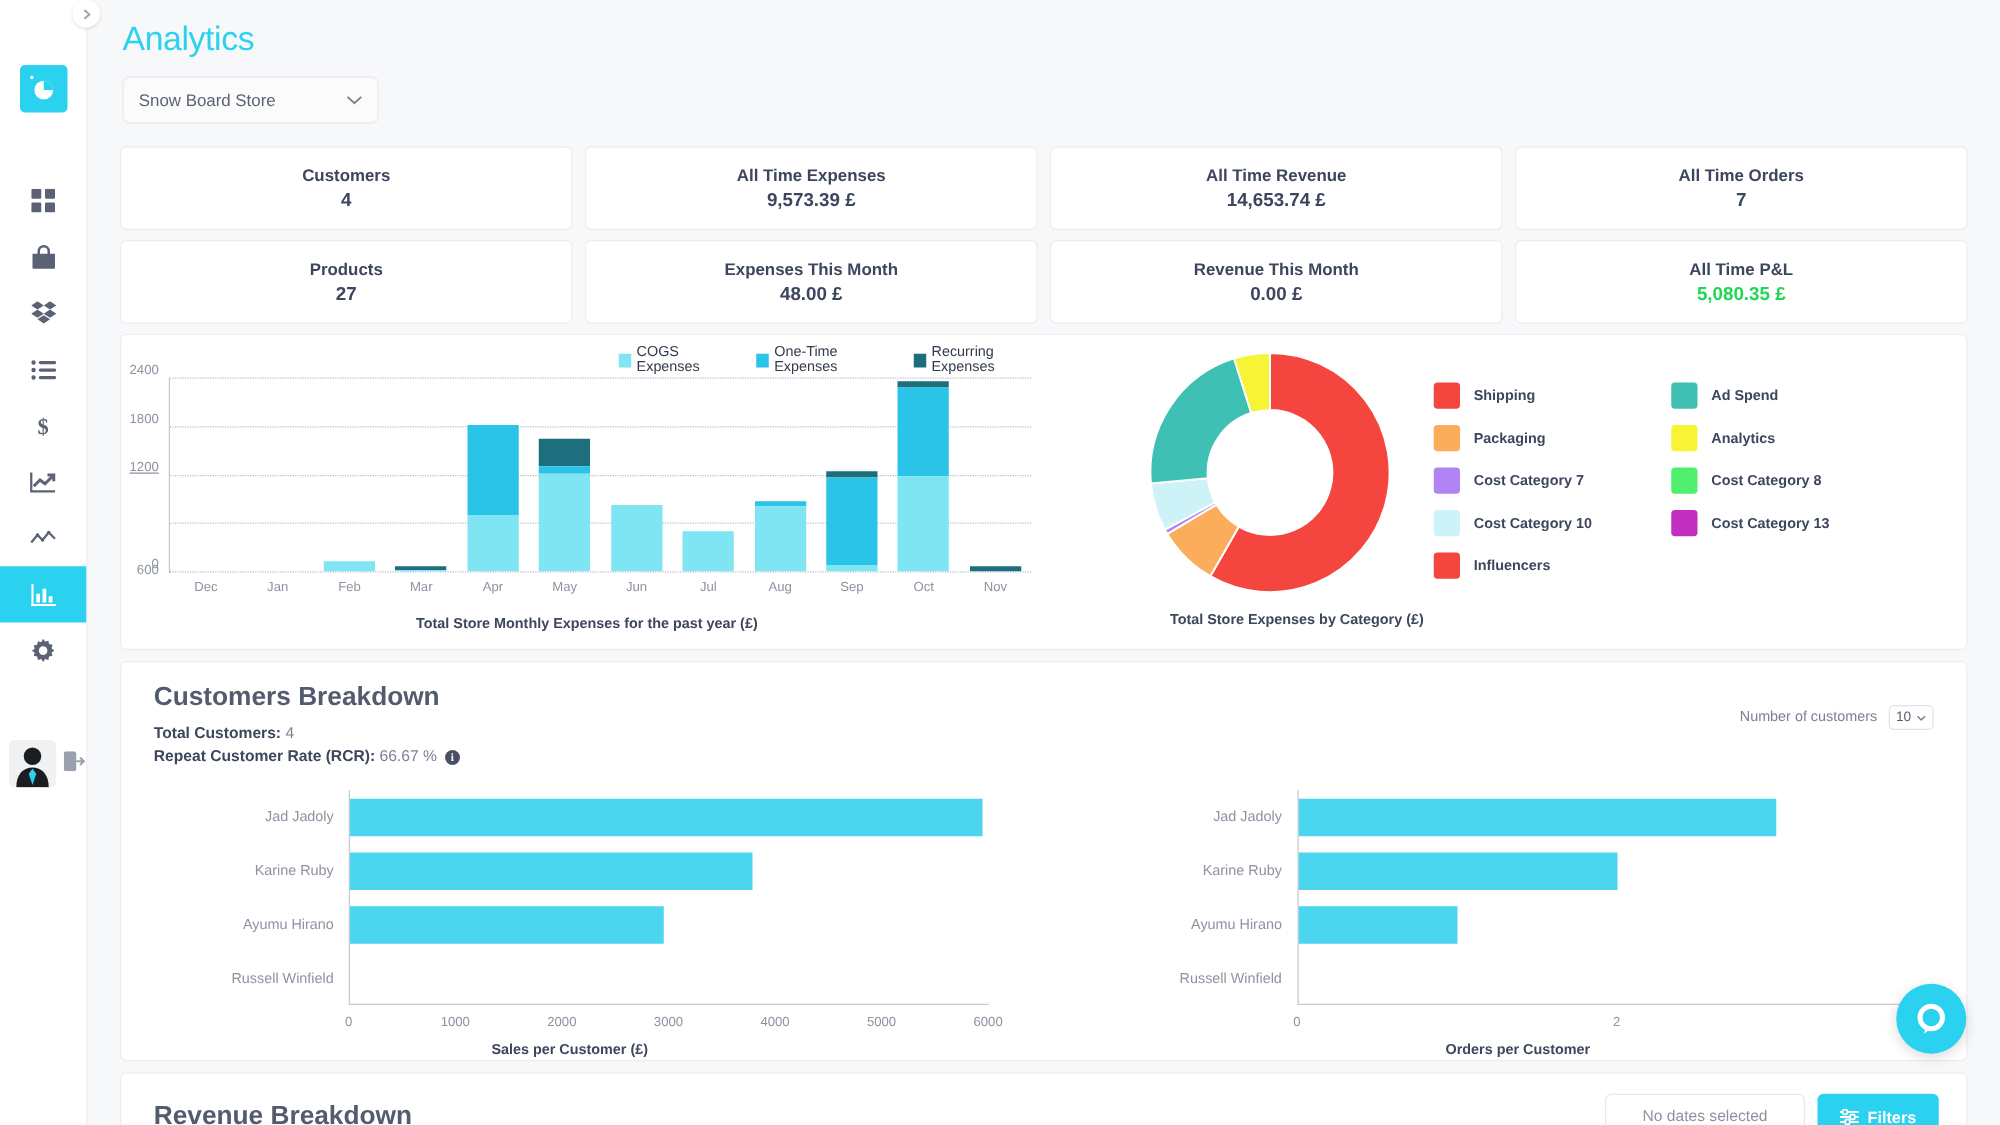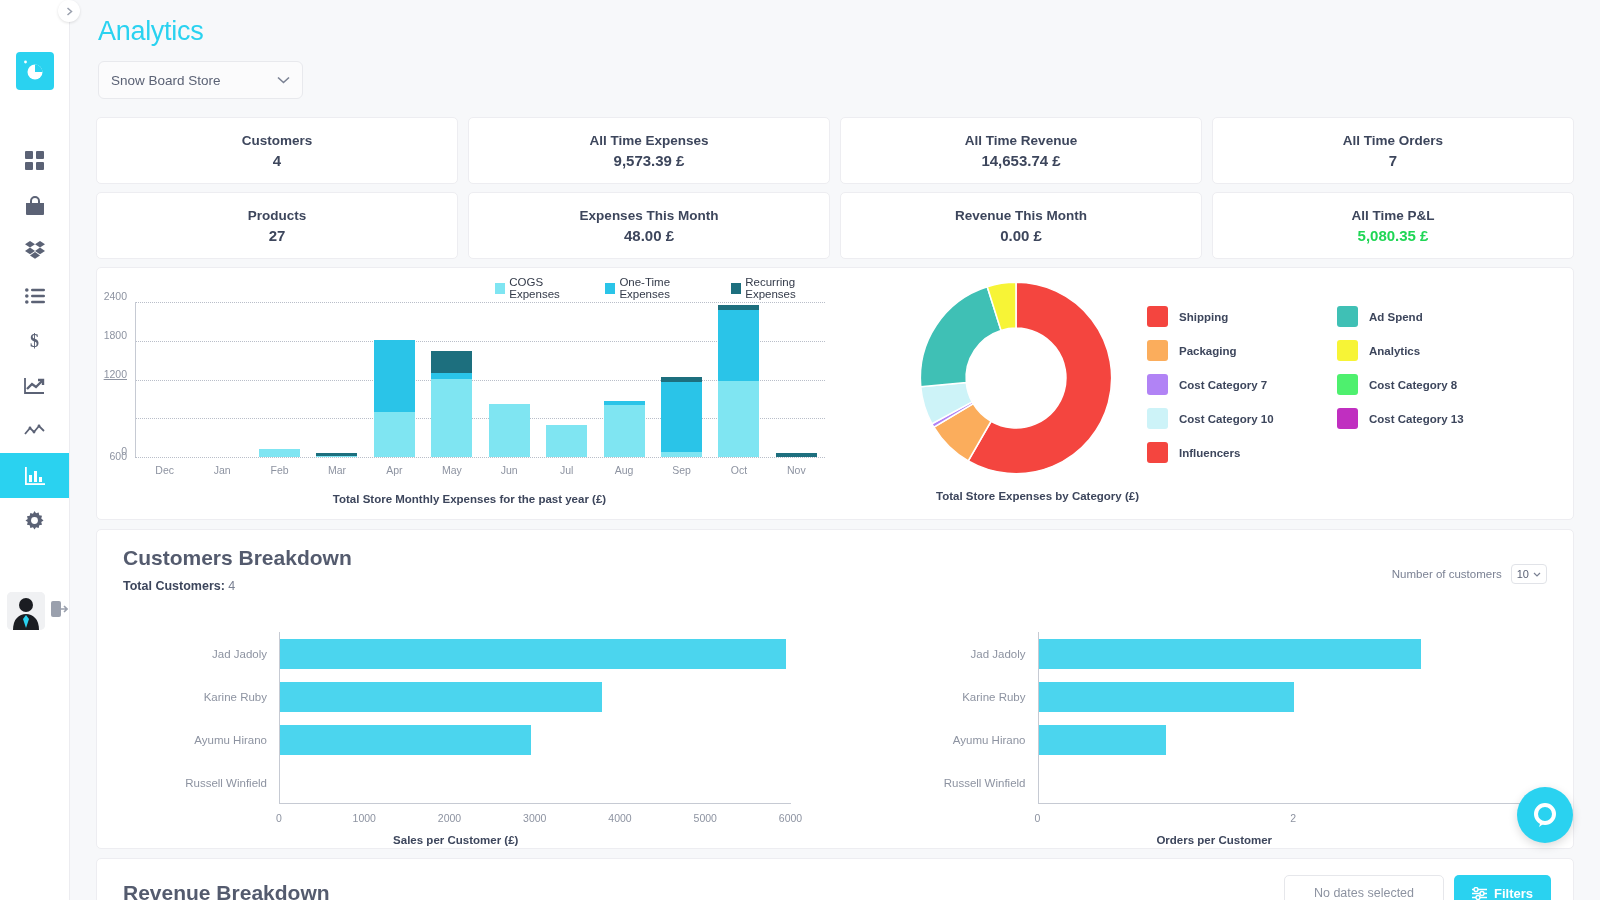--- a/index.html
+++ b/index.html
@@ -542,20 +542,25 @@
       </div>
     </div>
 
     <div class="cb-card">
       <div class="cb-title">Customers Breakdown</div>
 
       <div class="cb-stat">
         <b>Total Customers:</b>
         <span>4</span>
       </div>
+      <div class="cb-stat" style="padding-top:5px">
+        <b>Repeat Customer Rate (RCR):</b>
+        <span>66.67 %</span>
+        <span class="info-dot">i</span>
+      </div>
 
       <div class="cb-control">
         <span class="cb-control-label">Number of customers</span>
         <div class="cb-select">
           <span>10</span>
           <svg width="8" height="5" viewBox="0 0 8 5">
             <path d="M1 1 L4 4 L7 1" fill="none" stroke="#7a8193" stroke-width="1.2"></path>
           </svg>
         </div>
       </div>

